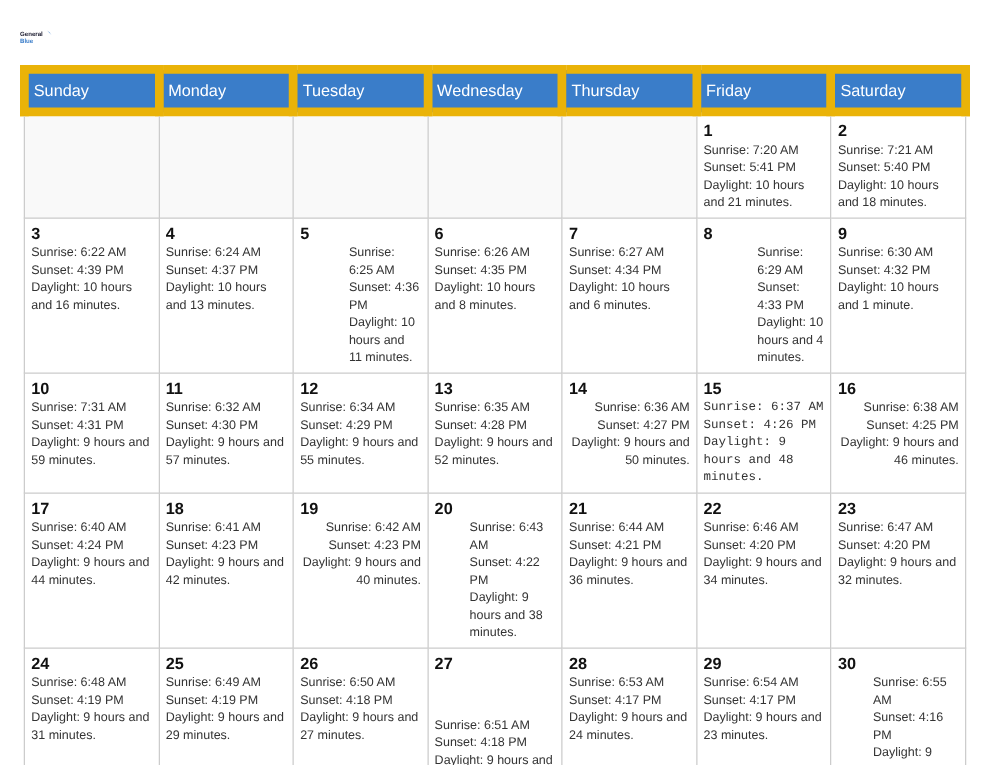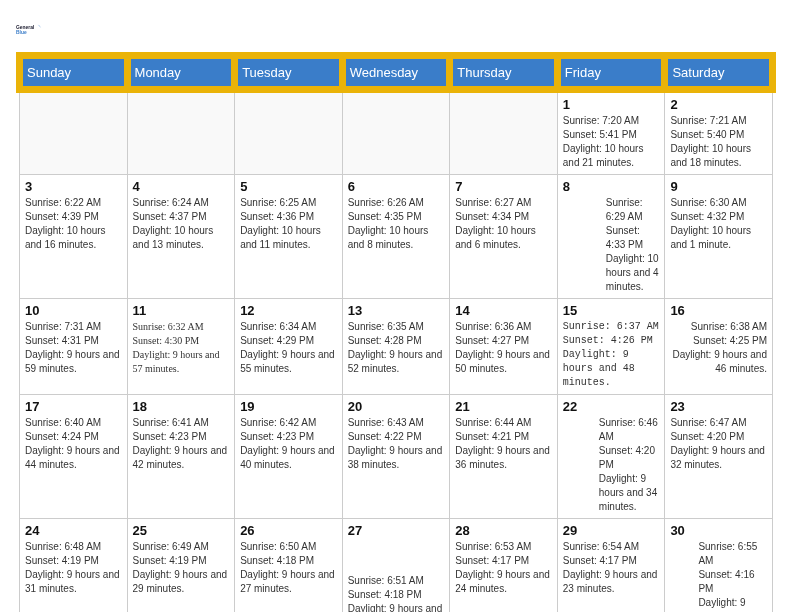--- a/index.html
+++ b/index.html
@@ -136,21 +136,21 @@
 Daylight: 10 hours and 16 minutes.</div>
         </td>
         <td>
           <div class="day-number">4</div>
           <div class="day-info" style="white-space: pre-line;">Sunrise: 6:24 AM
 Sunset: 4:37 PM
 Daylight: 10 hours and 13 minutes.</div>
         </td>
         <td>
           <div class="day-number">5</div>
-          <div class="day-info" style="white-space: pre-line;">Sunrise: 6:25 AM
+          <div class="day-info" style="white-space: pre-line; margin-left: 39px;">Sunrise: 6:25 AM
 Sunset: 4:36 PM
 Daylight: 10 hours and 11 minutes.</div>
         </td>
         <td>
           <div class="day-number">6</div>
           <div class="day-info" style="white-space: pre-line;">Sunrise: 6:26 AM
 Sunset: 4:35 PM
 Daylight: 10 hours and 8 minutes.</div>
         </td>
         <td>
@@ -174,39 +174,39 @@
       </tr>
       <tr>
         <td>
           <div class="day-number">10</div>
           <div class="day-info" style="white-space: pre-line;">Sunrise: 7:31 AM
 Sunset: 4:31 PM
 Daylight: 9 hours and 59 minutes.</div>
         </td>
         <td>
           <div class="day-number">11</div>
-          <div class="day-info" style="white-space: pre-line; font-family: Liberation Serif, serif;">Sunrise: 6:32 AM
+          <div class="day-info" style="white-space: pre-line;">Sunrise: 6:32 AM
 Sunset: 4:30 PM
 Daylight: 9 hours and 57 minutes.</div>
         </td>
         <td>
           <div class="day-number">12</div>
           <div class="day-info" style="white-space: pre-line;">Sunrise: 6:34 AM
 Sunset: 4:29 PM
 Daylight: 9 hours and 55 minutes.</div>
         </td>
         <td>
           <div class="day-number">13</div>
           <div class="day-info" style="white-space: pre-line;">Sunrise: 6:35 AM
 Sunset: 4:28 PM
 Daylight: 9 hours and 52 minutes.</div>
         </td>
         <td>
           <div class="day-number">14</div>
-          <div class="day-info" style="white-space: pre-line;">Sunrise: 6:36 AM
+          <div class="day-info" style="white-space: pre-line; text-align: right;">Sunrise: 6:36 AM
 Sunset: 4:27 PM
 Daylight: 9 hours and 50 minutes.</div>
         </td>
         <td>
           <div class="day-number">15</div>
           <div class="day-info" style="white-space: pre-line; font-family: Liberation Mono, monospace;">Sunrise: 6:37 AM
 Sunset: 4:26 PM
 Daylight: 9 hours and 48 minutes.</div>
         </td>
         <td>
@@ -224,39 +224,39 @@
 Daylight: 9 hours and 44 minutes.</div>
         </td>
         <td>
           <div class="day-number">18</div>
           <div class="day-info" style="white-space: pre-line;">Sunrise: 6:41 AM
 Sunset: 4:23 PM
 Daylight: 9 hours and 42 minutes.</div>
         </td>
         <td>
           <div class="day-number">19</div>
-          <div class="day-info" style="white-space: pre-line;">Sunrise: 6:42 AM
+          <div class="day-info" style="white-space: pre-line; text-align: right;">Sunrise: 6:42 AM
 Sunset: 4:23 PM
 Daylight: 9 hours and 40 minutes.</div>
         </td>
         <td>
           <div class="day-number">20</div>
-          <div class="day-info" style="white-space: pre-line;">Sunrise: 6:43 AM
+          <div class="day-info" style="white-space: pre-line; margin-left: 28px;">Sunrise: 6:43 AM
 Sunset: 4:22 PM
 Daylight: 9 hours and 38 minutes.</div>
         </td>
         <td>
           <div class="day-number">21</div>
           <div class="day-info" style="white-space: pre-line;">Sunrise: 6:44 AM
 Sunset: 4:21 PM
 Daylight: 9 hours and 36 minutes.</div>
         </td>
         <td>
           <div class="day-number">22</div>
-          <div class="day-info" style="white-space: pre-line; margin-left: 36px;">Sunrise: 6:46 AM
+          <div class="day-info" style="white-space: pre-line;">Sunrise: 6:46 AM
 Sunset: 4:20 PM
 Daylight: 9 hours and 34 minutes.</div>
         </td>
         <td>
           <div class="day-number">23</div>
           <div class="day-info" style="white-space: pre-line;">Sunrise: 6:47 AM
 Sunset: 4:20 PM
 Daylight: 9 hours and 32 minutes.</div>
         </td>
       </tr>

